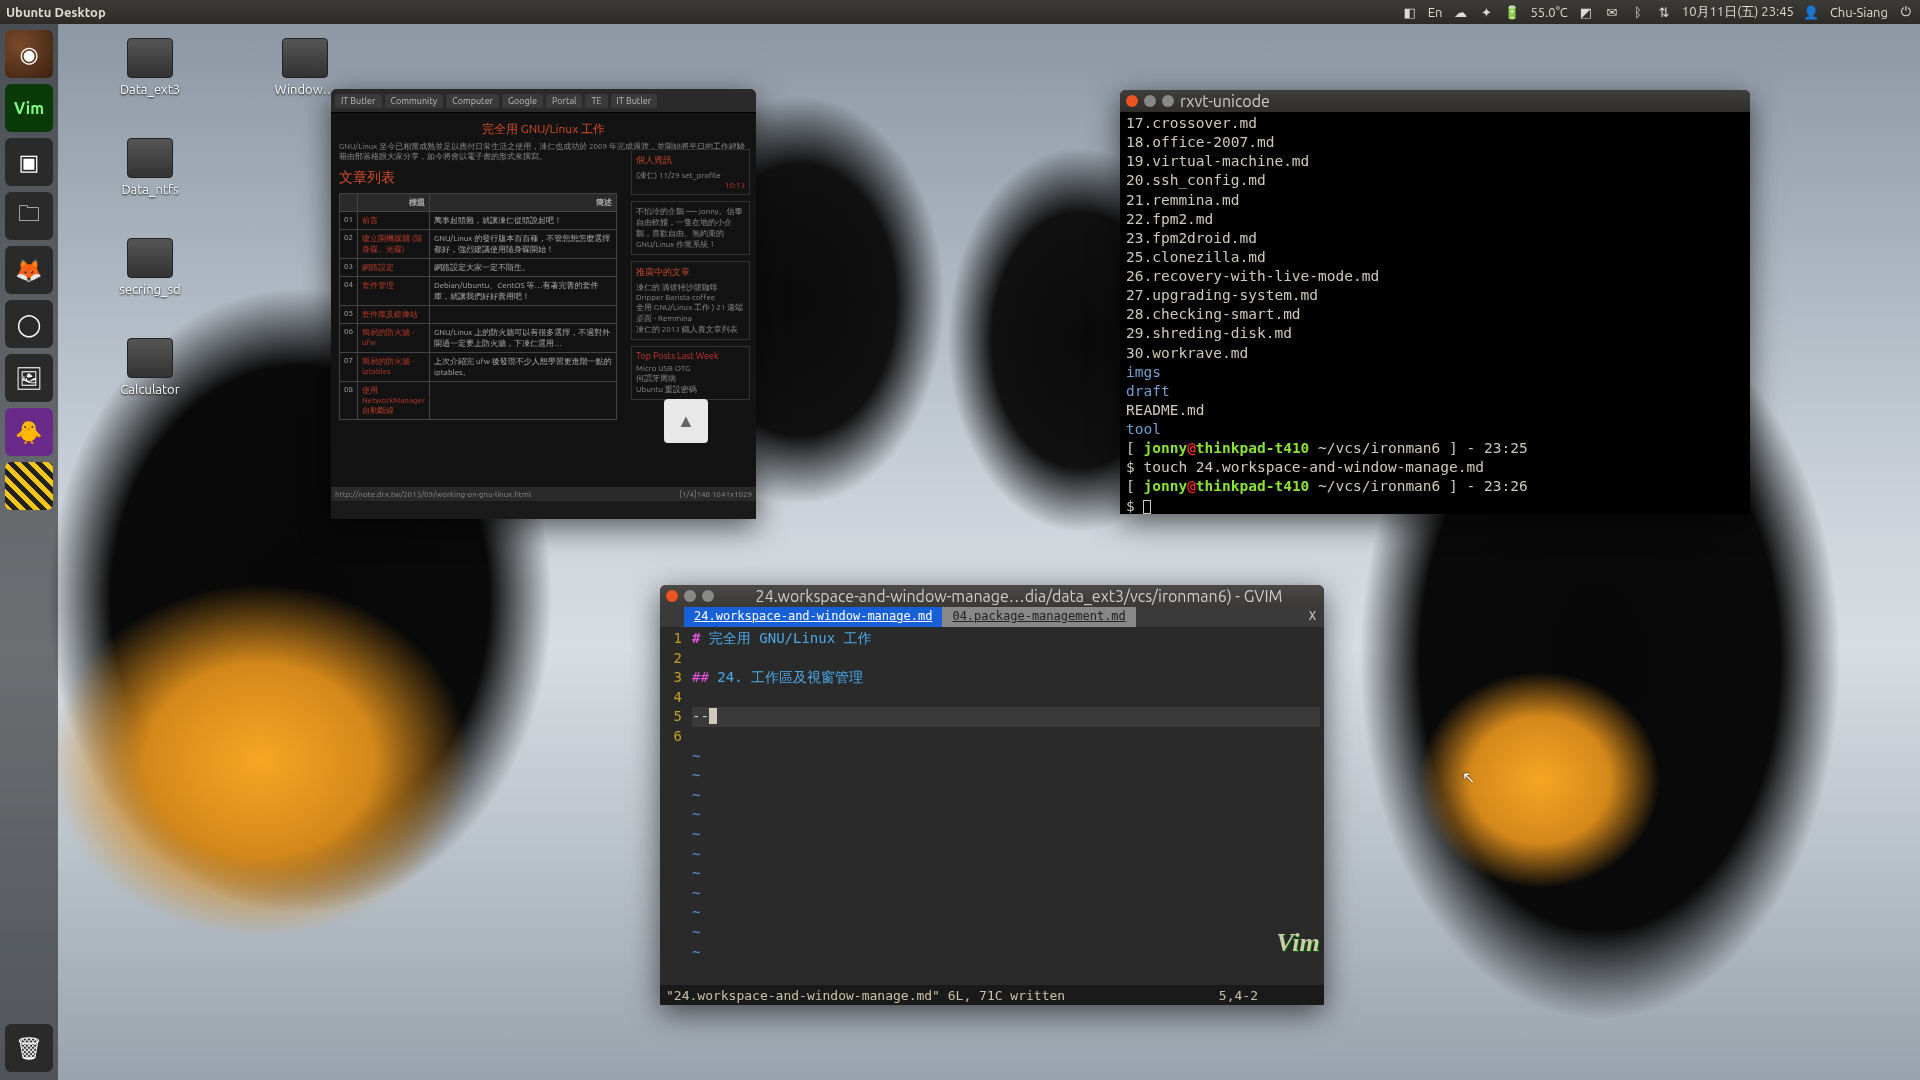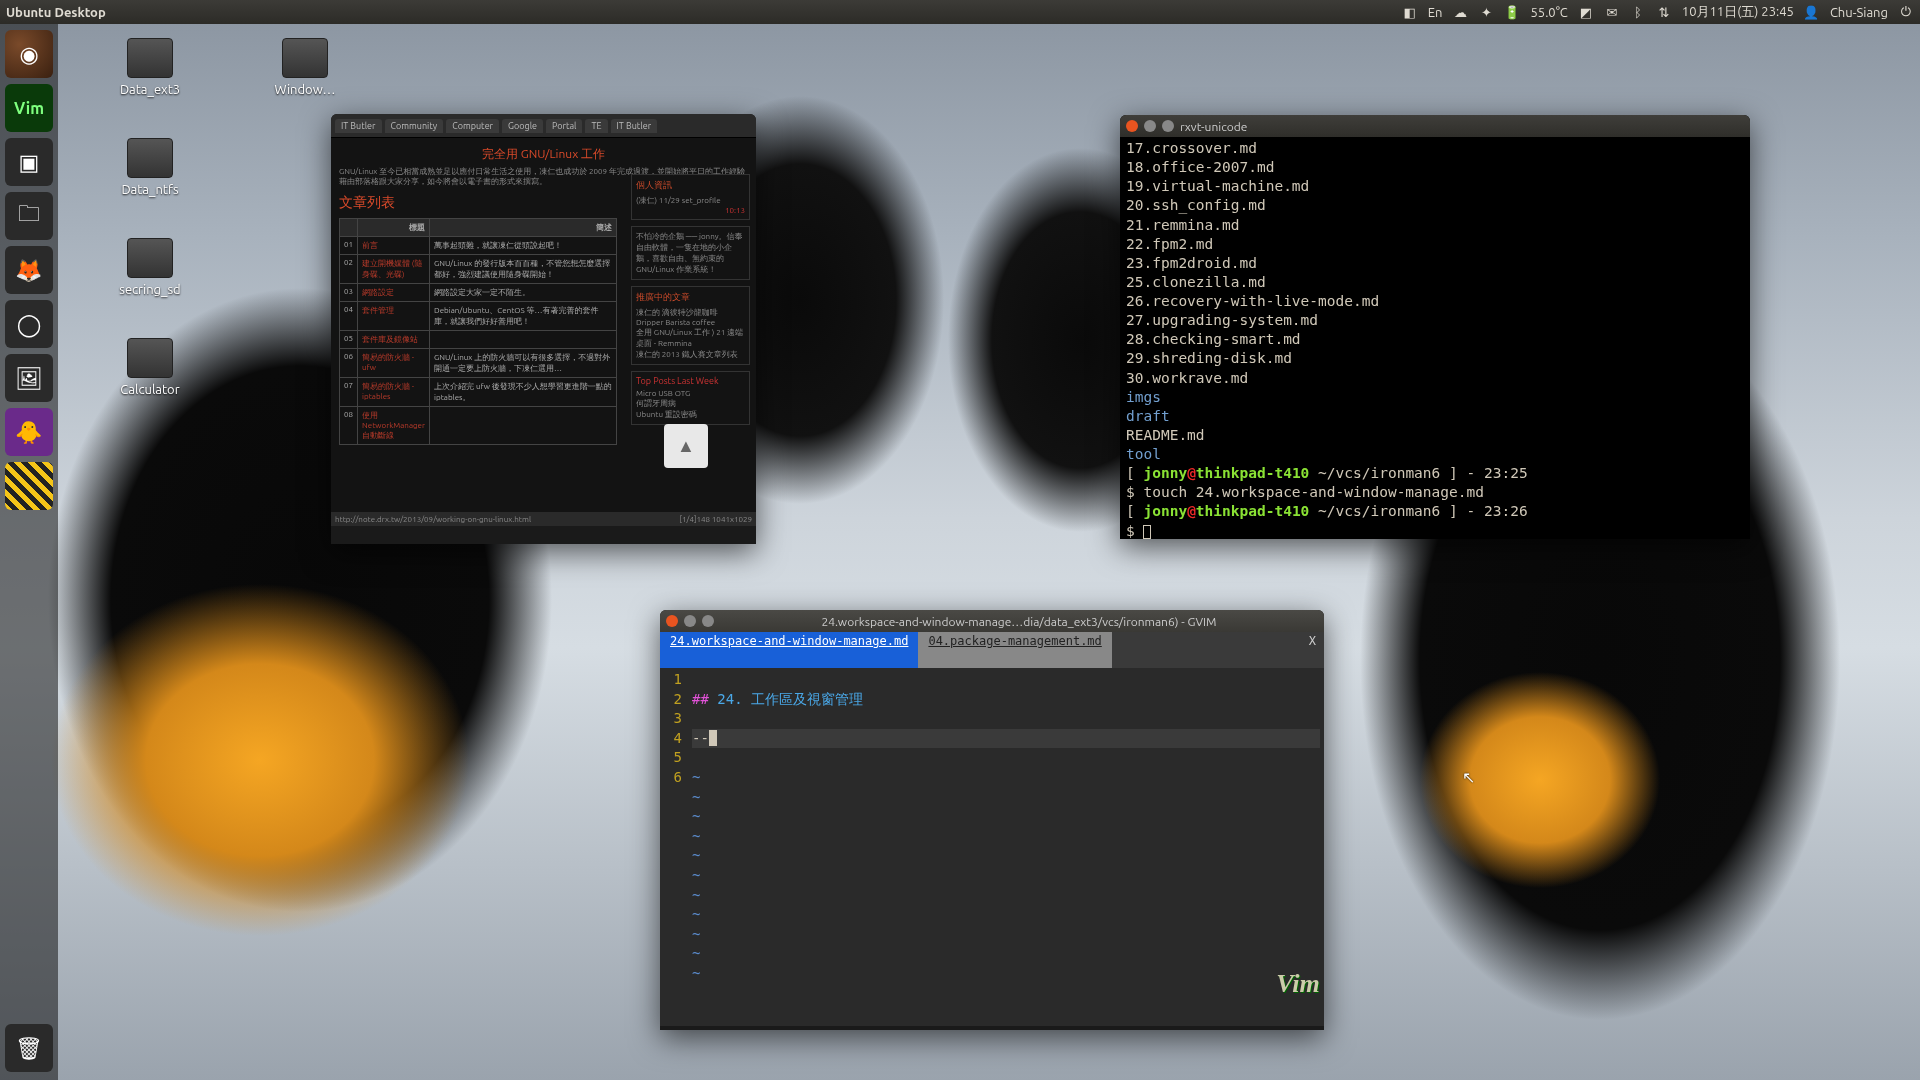--- a/index.html
+++ b/index.html
@@ -69,25 +69,24 @@
   background: linear-gradient(#555, #333); border-radius: 4px;
   border: 1px solid #222;
 }
 
 
 .win {
   position: absolute;
   border-radius: 6px 6px 0 0;
   box-shadow: 0 8px 30px rgba(0,0,0,0.6);
   overflow: hidden;
-  margin-top: 25px;
 }
 .win-title {
   height: 22px; display: flex; align-items: center;
-  padding: 0 6px; gap: 6px; font-size: 12px;
+  padding: 0 6px; gap: 6px; font-size: 16px;
   background: linear-gradient(#4a4945, #3a3935); color: #ccc;
 }
 .win-btn { width: 12px; height: 12px; border-radius: 50%; }
 .wb-close { background: #e95420; }
 .wb-min { background: #888; }
 .wb-max { background: #888; }
 
 
 .browser { left: 331px; top: 89px; width: 425px; height: 430px; background: #1a1a1a; }
 .browser-chrome {
@@ -119,21 +118,21 @@
   background: #000; height: calc(100% - 22px);
 }
 .term-body .g { color: #8ae234; font-weight: bold; }
 .term-body .r { color: #ef2929; font-weight: bold; }
 .term-body .b { color: #729fcf; }
 .cursor { display: inline-block; width: 8px; height: 14px; border: 1px solid #d0c8b8; vertical-align: text-bottom; }
 
 
 .gvim { left: 660px; top: 585px; width: 664px; height: 420px; background: #1a1a1a; }
 .gvim .win-title { background: linear-gradient(#4a4945, #3a3935); }
-.gvim-tabs { height: 36px; display: flex; background: #3a3a3a; font-size: 12px; font-family: monospace; }
+.gvim-tabs { height: 20px; display: flex; background: #3a3a3a; font-size: 12px; font-family: monospace; padding-left: 24px; }
 .gvim-tab { padding: 2px 10px; color: #ccc; }
 .gvim-tab.active { background: #1860d8; color: #fff; text-decoration: underline; }
 .gvim-tab.inactive { background: #888; color: #222; text-decoration: underline; }
 .gvim-tab-x { margin-left: auto; padding: 2px 8px; color: #ccc; }
 .gvim-body {
   display: flex; font-family: "DejaVu Sans Mono", monospace;
   font-size: 14px; height: calc(100% - 62px);
   background: #2a2a2a; position: relative;
 }
 .gutter { width: 28px; background: #2a2a2a; color: #c0a020; text-align: right; padding: 2px 6px 0 0; line-height: 1.4; }
@@ -352,20 +351,21 @@
   <div class="gvim-tabs">
     <span class="gvim-tab active">24.workspace-and-window-manage.md</span>
     <span class="gvim-tab inactive">04.package-management.md</span>
     <span class="gvim-tab-x">X</span>
   </div>
   <div class="gvim-body">
     <div class="gutter">
       1<br>2<br>3<br>4<br>5<br>6
     </div>
     <div class="editor">
+      <div><span class="h1"># </span><span class="zh">完全用 GNU/Linux 工作</span></div>
       <div>&nbsp;</div>
       <div><span class="h1b">## </span><span class="zh2">24. 工作區及視窗管理</span></div>
       <div>&nbsp;</div>
       <div class="cur-line"><span>--</span><span style="background:#d0c8b8;color:#222;">&nbsp;</span></div>
       <div>&nbsp;</div>
       <div class="tilde">~</div>
         <div class="tilde">~</div>
         <div class="tilde">~</div>
         <div class="tilde">~</div>
       <div class="tilde">~</div>

